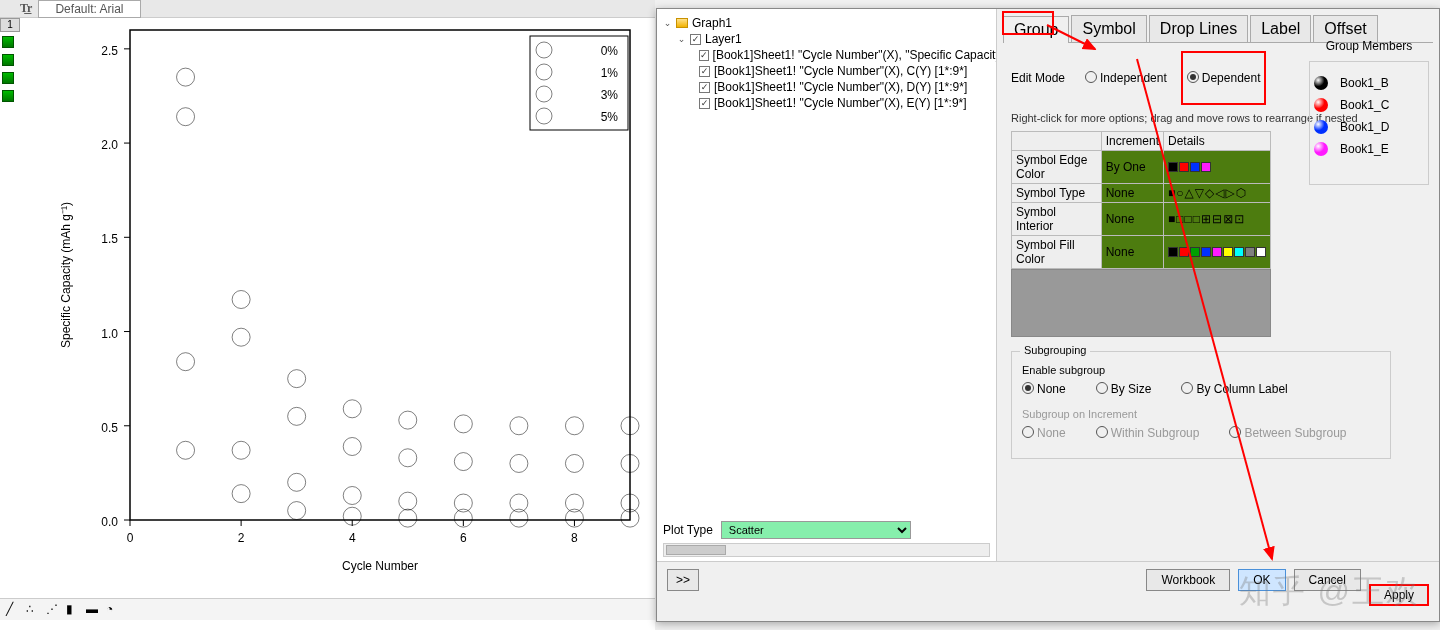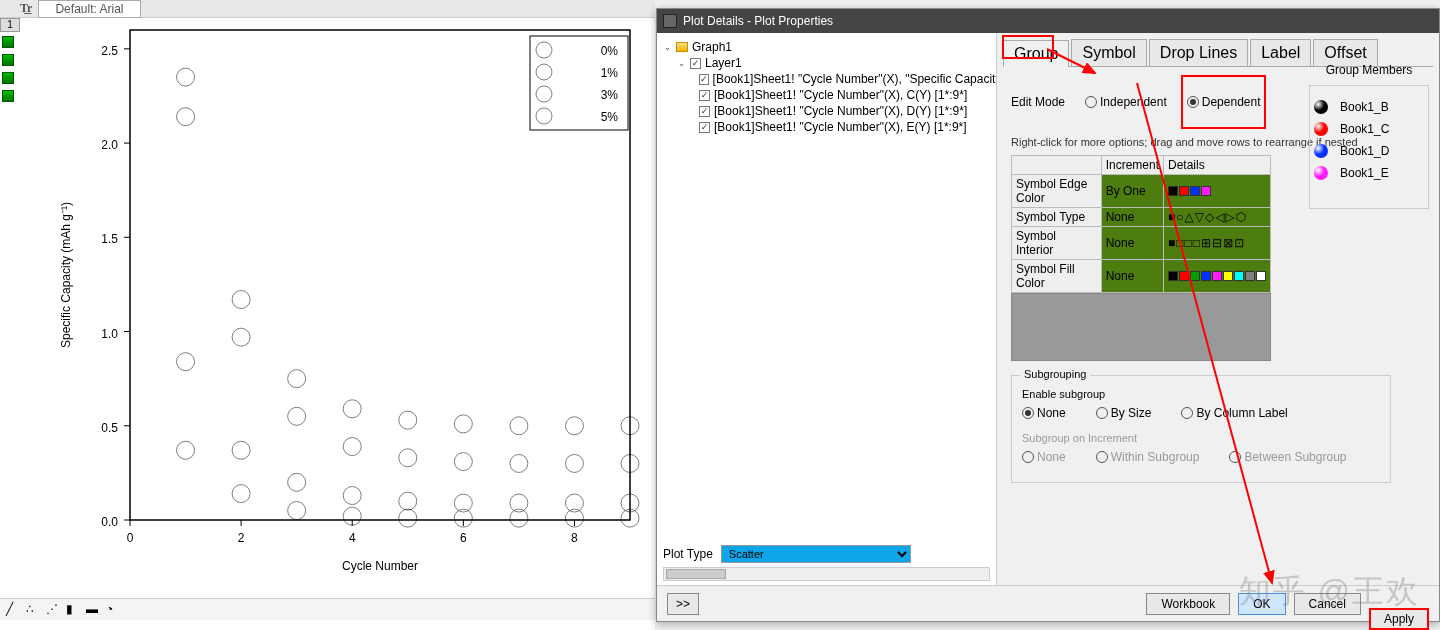--- a/index.html
+++ b/index.html
@@ -27,31 +27,31 @@
   .tree-node { display: flex; align-items: center; gap: 4px; padding: 1px 0; font-size: 11px; white-space: nowrap; }
   .tree-indent1 { padding-left: 14px; }
   .tree-indent2 { padding-left: 36px; }
   .tree-expander { width: 9px; height: 9px; display:inline-flex; align-items:center; justify-content:center; font-size:9px; color:#555; }
   .tree-check { width: 11px; height: 11px; border: 1px solid #777; display:inline-flex; align-items:center; justify-content:center; font-size:9px; }
   .tree-check.checked::after { content:"✓"; color:#333; font-size:9px; }
   .folder-icon { width:12px; height:10px; background: linear-gradient(#ffe189,#f2b200); border:1px solid #c89100; }
   .tree-scroll { position: absolute; bottom: 4px; left: 6px; right: 6px; height: 14px; background:#eee; border:1px solid #ccc; }
   .tree-scroll .thumb { position:absolute; left:2px; top:1px; width:60px; height:10px; background:#ccc; border:1px solid #aaa; }
   .tree-plot-row { position:absolute; bottom: 22px; left: 6px; right:6px; display:flex; align-items:center; gap:8px; font-size:11px; }
-  .tree-plot-row select { border:1px solid #999; font-size:11px; padding:1px 3px; width: 190px; background:#0ea5e9; appearance: menulist; }
+  .tree-plot-row select { border:1px solid #999; font-size:11px; padding:1px 3px; width: 190px; background:#86efac; appearance: menulist; }
   
   .right-panel { flex: 1; padding: 6px; position: relative; }
   .tabs { display: flex; gap: 2px; border-bottom: 1px solid #aaa; align-items: flex-end; }
   .tab { padding: 4px 10px; border: 1px solid #aaa; border-bottom: none; background: #e8e8e8; font-size: 16px; cursor: pointer; }
   .tab.active { background: #f0f0f0; position: relative; top: 1px; }
   .tab-hl { position:absolute; border:2px solid red; pointer-events:none; }
   
   .edit-mode-row { display: flex; align-items: center; gap: 14px; margin: 8px 0 6px 8px; font-size: 11px; }
   .edit-mode-row .label { margin-right: 6px; }
-  .radio-wrap { display:flex; align-items:center; gap:3px; }
+  .radio-wrap { display:flex; align-items:flex-start; gap:3px; }
   .radio { width:12px; height:12px; border:1px solid #555; border-radius:50%; display:inline-flex; align-items:center; justify-content:center; }
   .radio.sel::after { content:""; width:6px; height:6px; background:#333; border-radius:50%; }
   .dep-hl { border:2px solid red; padding: 18px 4px; }
   
   .hint-text { font-size: 11px; color: #333; margin: 6px 0 0 8px; line-height: 1.3; }
   
   .grid-table { margin: 6px 0 0 8px; width: 260px; border-collapse: collapse; font-size: 11px; background:#4d7c0f; }
   .grid-table th, .grid-table td { border: 1px solid #bbb; padding: 2px 4px; text-align: left; }
   .grid-table th { background: #eee; font-weight: normal; }
   .grid-table tr td:first-child { background:#eee; }
@@ -177,24 +177,20 @@
     <span class="icon">╱</span>
     <span class="icon">∴</span>
     <span class="icon">⋰</span>
     <span class="icon">▮</span>
     <span class="icon">▬</span>
     <span class="icon">◔</span>
   </div>
 </div>
 
 <div class="dialog">
-  <div class="dialog-title">
-    <span class="tiny"></span>
-    <span>Plot Details - Plot Properties</span>
-  </div>
   <div class="dialog-body">
     <div class="tree-panel">
       <div class="tree-node">
         <span class="tree-expander">⌄</span>
         <span class="folder-icon"></span>
         <span>Graph1</span>
       </div>
       <div class="tree-node tree-indent1">
         <span class="tree-expander">⌄</span>
         <span class="tree-check checked"></span>

